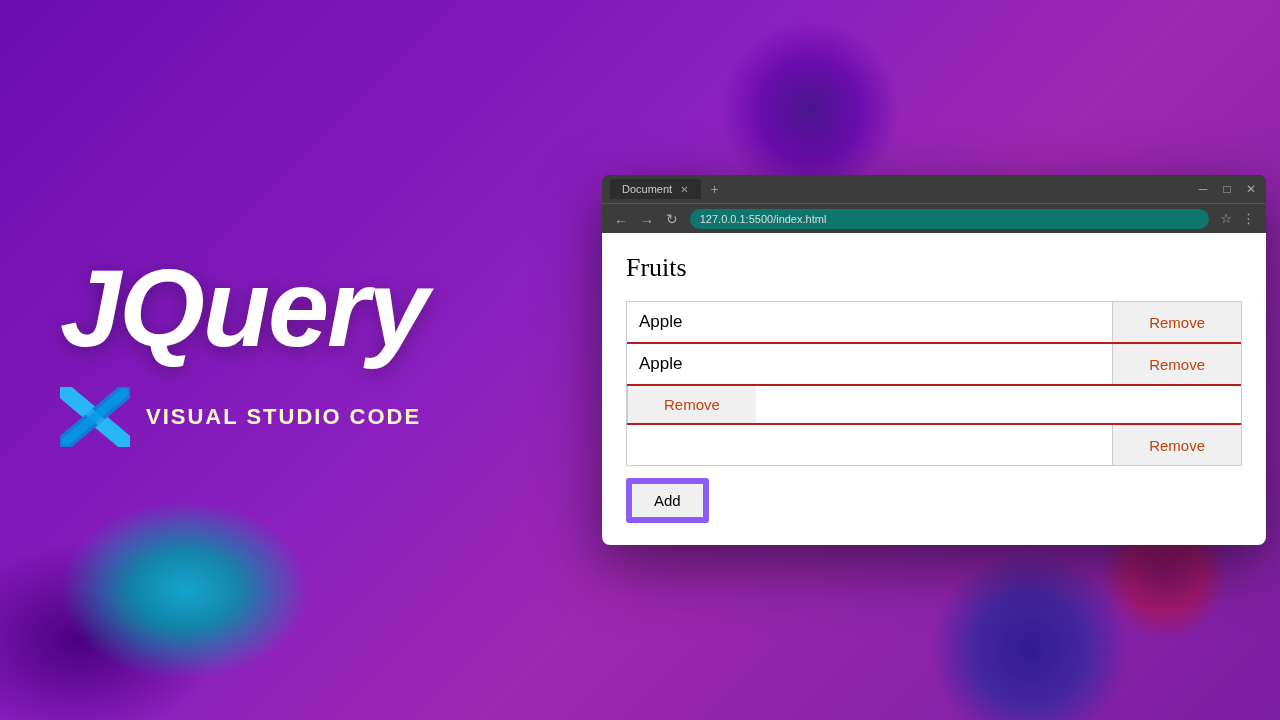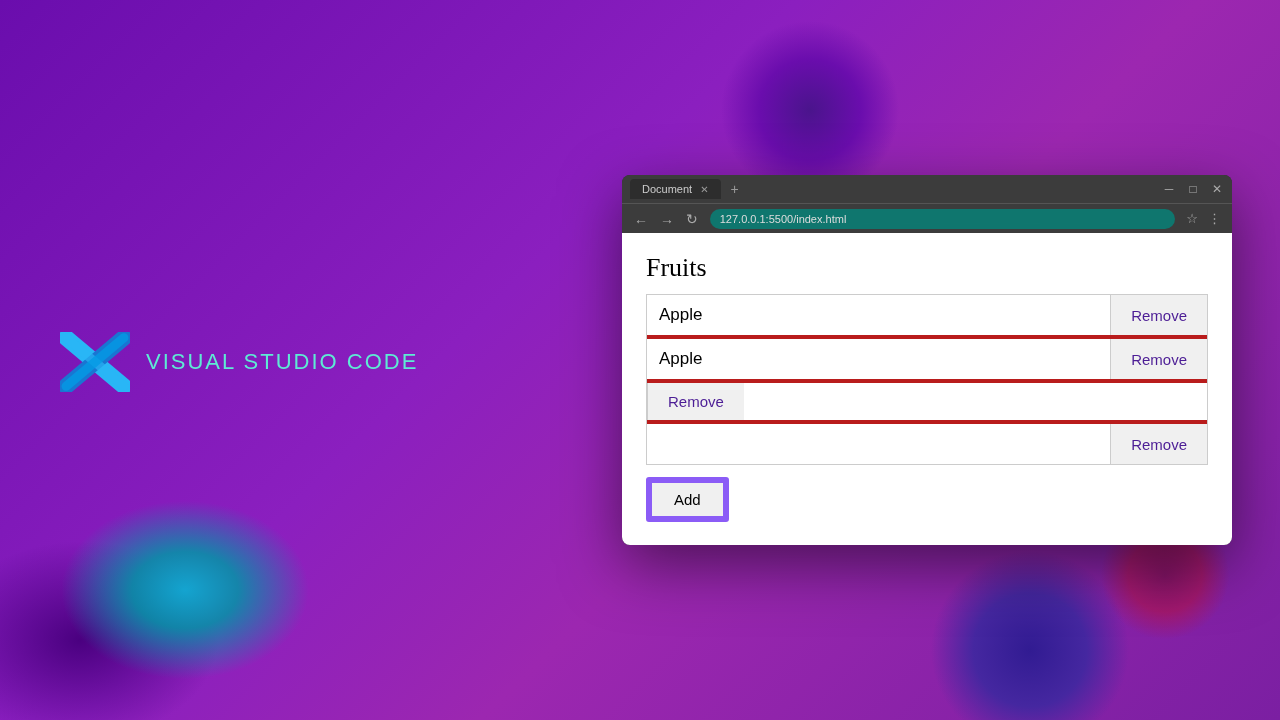--- a/index.html
+++ b/index.html
@@ -96,43 +96,43 @@
     }
 
     .vscode-icon {
       width: 70px;
       height: 60px;
       flex-shrink: 0;
     }
 
     .vscode-label {
       font-size: 22px;
-      font-weight: 400;
-      color: #5eead4;
+      font-weight: 700;
+      color: #fef9c3;
       letter-spacing: 2px;
       text-transform: uppercase;
     }
 
     .interactive-list-title {
       font-size: 64px;
       font-weight: 900;
       color: #ffffff;
       text-transform: uppercase;
       line-height: 1.05;
       letter-spacing: 1px;
       text-shadow: 0 4px 20px rgba(0,0,0,0.3);
     }
 
     
     .browser-window {
       position: absolute;
-      right: 48px;
+      right: 14px;
       top: 50%;
       transform: translateY(-50%);
-      width: 610px;
+      width: 664px;
       height: 370px;
       background: #2D2D2D;
       border-radius: 8px;
       box-shadow: 0 20px 60px rgba(0,0,0,0.5);
       z-index: 10;
       display: flex;
       flex-direction: column;
       overflow: hidden;
     }
 
@@ -242,34 +242,34 @@
       background: #ffffff;
       flex: 1;
       padding: 20px 24px;
       overflow: auto;
     }
 
     .fruits-title {
       font-size: 26px;
       font-weight: normal;
       font-family: Times New Roman, serif;
-      margin-bottom: 11px;
+      margin-bottom: 18px;
       color: #000;
     }
 
     .fruits-list {
       display: flex;
       flex-direction: column;
       gap: 0;
       border: 1px solid #ccc;
     }
 
     .fruit-row {
       display: flex;
-      border-bottom: 4px solid #b91c1c;
+      border-bottom: 2px solid #b91c1c;
     }
 
     .fruit-row:last-child {
       border-bottom: none;
     }
 
     .fruit-input {
       flex: 1;
       border: none;
       outline: none;
@@ -278,22 +278,22 @@
       font-family: Arial, sans-serif;
       background: #fff;
     }
 
     .remove-btn {
       background: #f0f0f0;
       border: none;
       border-left: 1px solid #ccc;
       cursor: pointer;
       font-size: 15px;
-      padding: 10px 20px;
-      color: #4c1d95;
+      padding: 10px 36px;
+      color: #c2410c;
       font-family: Arial, sans-serif;
       min-width: 90px;
     }
 
     .add-btn {
       margin-top: 12px;
       background: #f0f0f0;
       border: 6px solid #8b5cf6;
       border-radius: 3px;
       cursor: pointer;
@@ -309,20 +309,21 @@
 
 <div class="bg"></div>
 
 <div class="blob1"></div>
 <div class="blob2"></div>
 <div class="blob3"></div>
 <div class="blob4"></div>
 <div class="blob5"></div>
 
 <div class="left-panel">
+  <div class="jquery-title">JQuery</div>
 
   <div class="vscode-row">
 
     <svg class="vscode-icon" viewBox="0 0 60 52" xmlns="http://www.w3.org/2000/svg">
 
       <line x1="5" y1="5" x2="55" y2="47" stroke="#29B6F6" stroke-width="14" stroke-linecap="round"></line>
       <line x1="55" y1="5" x2="5" y2="47" stroke="#1976D2" stroke-width="14" stroke-linecap="round"></line>
       <line x1="5" y1="5" x2="55" y2="47" stroke="#29B6F6" stroke-width="8" stroke-linecap="round" opacity="0.7"></line>
       <line x1="55" y1="5" x2="5" y2="47" stroke="#039BE5" stroke-width="8" stroke-linecap="round" opacity="0.8"></line>
     </svg>

